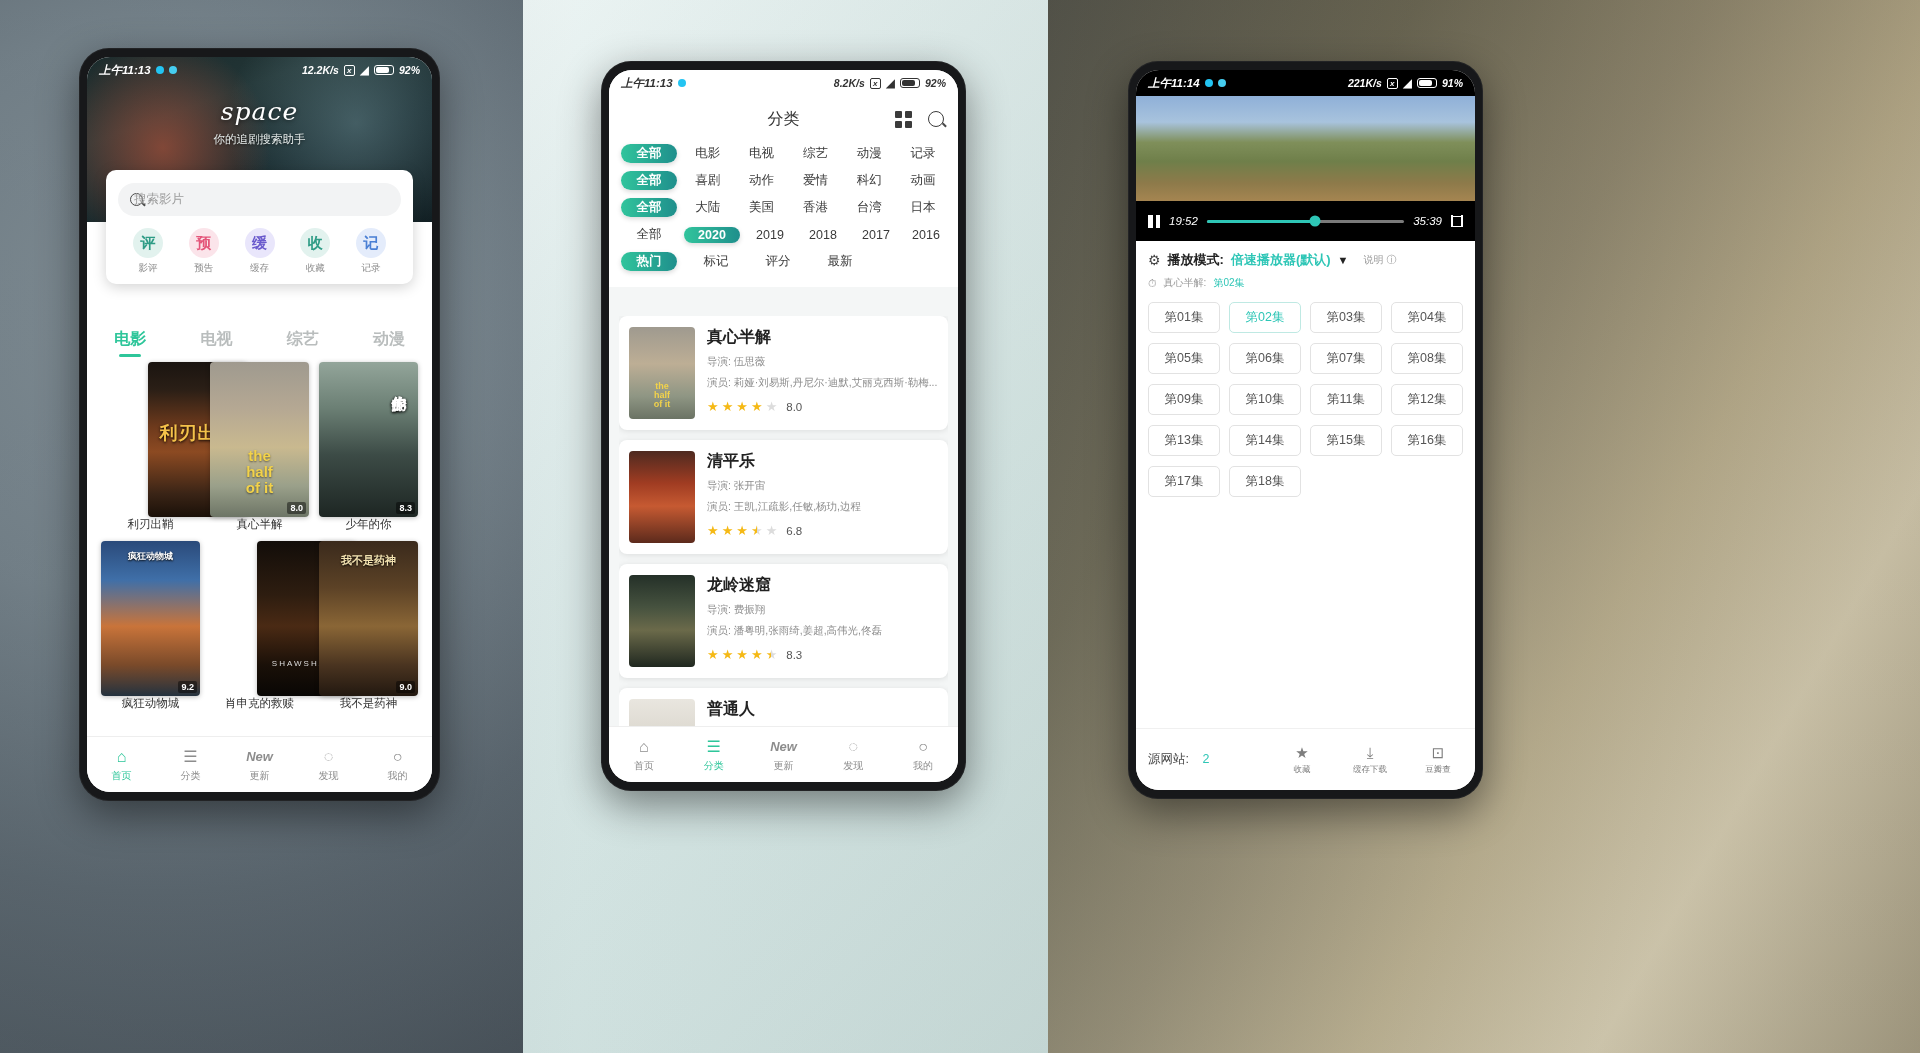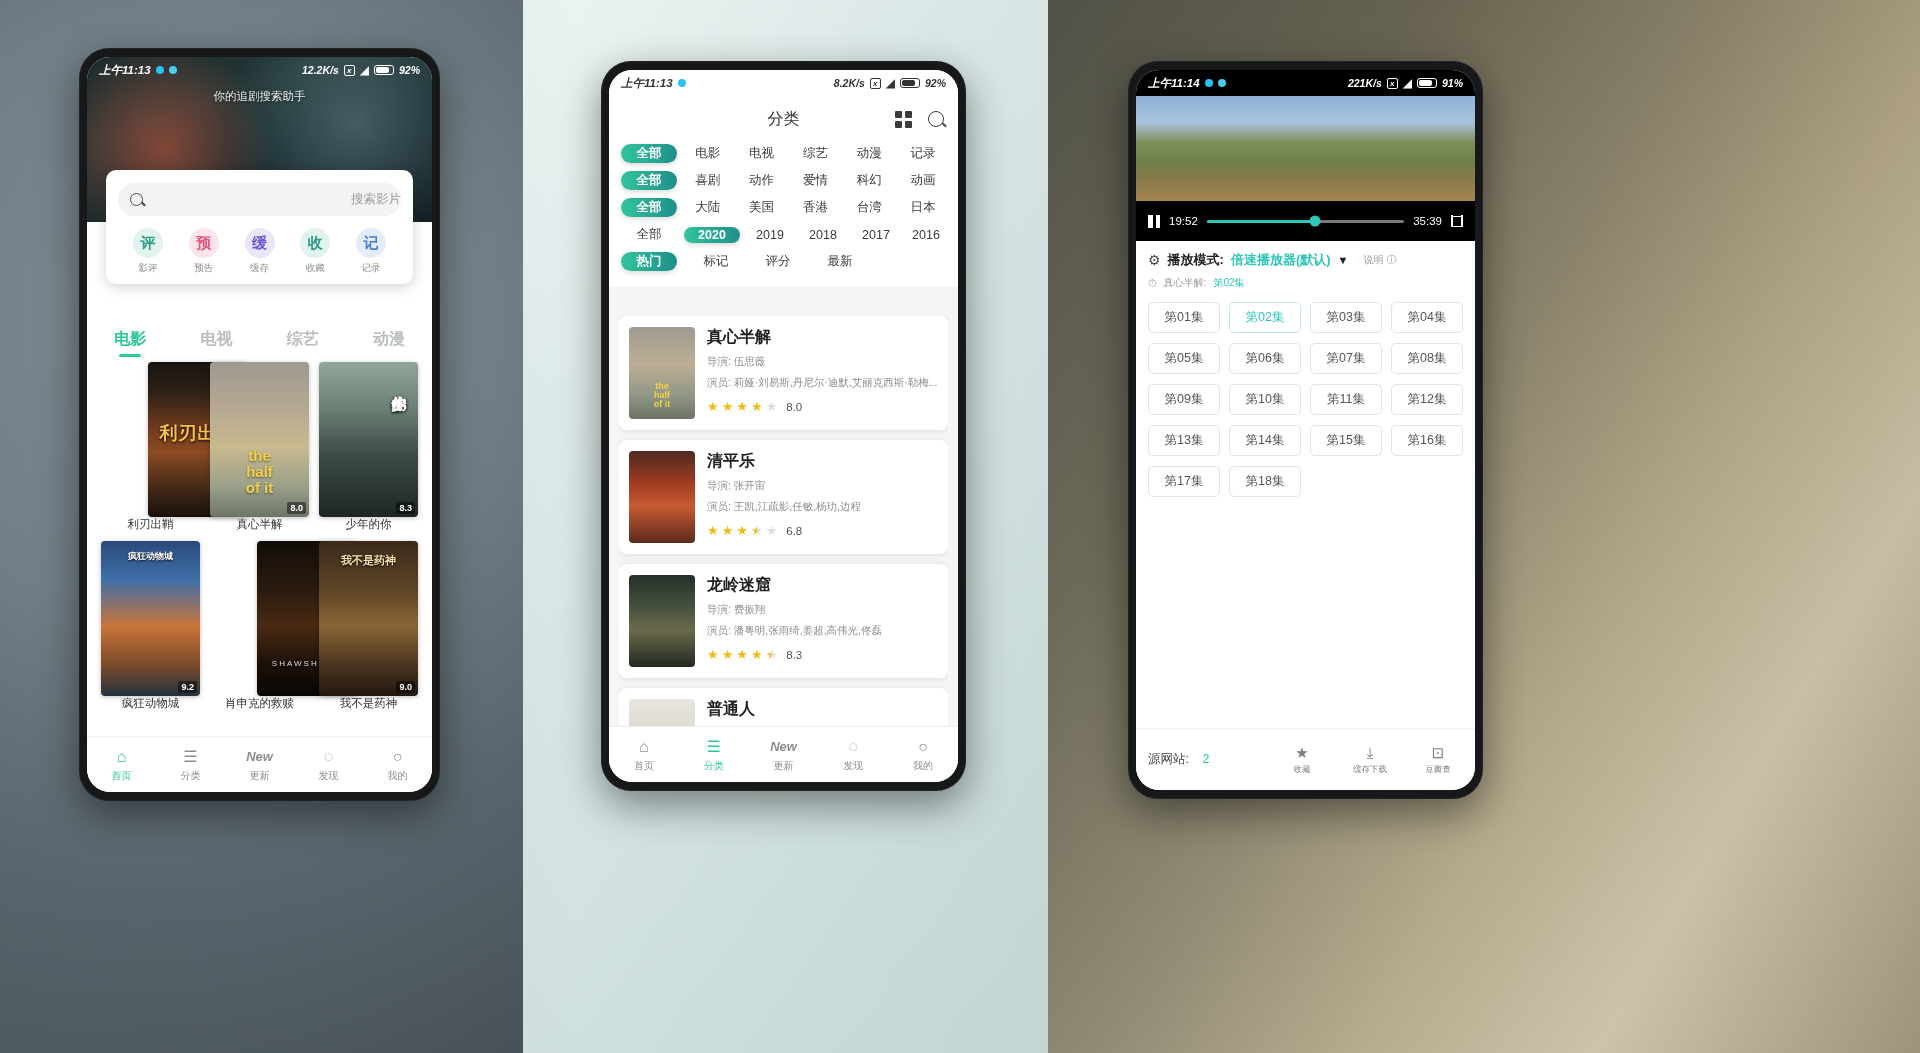--- a/index.html
+++ b/index.html
@@ -51,21 +51,21 @@
        linear-gradient(160deg,#1b2b2c 0%, #223536 30%, #16282c 60%, #0f1c20 100%);
      color:#fff; }
   .hero-brand { text-align:center; margin-top:14px;
      font-family:"DejaVu Serif", serif; font-style:italic; font-size:25px; letter-spacing:1px;
      text-shadow:0 1px 4px rgba(0,0,0,.6); }
   .hero-sub { text-align:center; margin-top:6px; font-size:11.5px; color:#e6eceb; text-shadow:0 1px 3px rgba(0,0,0,.6);}
   .p1card { position:absolute; left:19px; right:19px; top:113px; background:#fff;
      border-radius:10px; box-shadow:0 3px 14px rgba(0,0,0,.18); padding:13px 12px 9px; }
   .searchbar { height:33px; border-radius:17px; background:#f2f3f4; display:flex; align-items:center;
      padding:0 12px; position:relative; }
-  .searchbar .ph { position:absolute; left:0; right:0; text-align:right; font-size:12.5px; color:#9b9b9b; }
+  .searchbar .ph { position:absolute; left:16px; right:0; text-align:left; font-size:12.5px; color:#9b9b9b; }
   .magnif { width:13px;height:13px;border:1.6px solid #4a4a4a;border-radius:50%;position:relative;}
   .magnif:after{content:"";position:absolute;width:5px;height:1.6px;background:#4a4a4a;right:-4px;bottom:0px;transform:rotate(45deg);}
   .quick { display:flex; justify-content:space-between; margin-top:12px; padding:0 3px; }
   .quick .q { text-align:center; width:54px; }
   .qc { width:30px;height:30px;border-radius:50%;margin:0 auto; display:flex;align-items:center;justify-content:center;
       font-size:15px; font-weight:bold; }
   .ql { font-size:9.5px; color:#8a8a8a; margin-top:4px; }
 
   .p1tabs { position:absolute; left:0; right:0; top:272px; display:flex; }
   .p1tabs .t { flex:1; text-align:center; font-size:16px; color:#b9bdbd; font-weight:bold; }
@@ -137,21 +137,21 @@
   .finfo { padding-left:12px; flex:1; min-width:0; }
   .fname { font-size:16px; color:#222; font-weight:bold; }
   .fmeta { font-size:10.5px; color:#8d8d8d; margin-top:7px; white-space:nowrap; overflow:hidden; text-overflow:ellipsis;}
   .stars { margin-top:9px; display:flex; align-items:center; gap:3px; font-size:13px; color:#f5b915; }
   .stars .empty { color:#dcdcdc; }
   .stars .sv { font-size:11.5px; color:#555; margin-left:6px; }
 
   
   #p3video { height:145px; position:relative;
      background:
-       linear-gradient(180deg,#8fb0d8 0%, #a8c3dd 18%, #7f8f5a 32%, #6f7f4a 45%, #8d7a4a 60%, #b08a54 78%, #7a6a42 100%); }
+       linear-gradient(180deg,#8fb0d8 0%, #a8c3dd 18%, #7f8f5a 32%, #6f7f4a 45%, #8d7a4a 60%, #b08a54 78%, #7a6a42 100%); font-style: italic; }
   .vidwm { position:absolute; left:50%; transform:translateX(-50%); bottom:14px; font-size:6px; color:rgba(255,255,255,.75); text-align:center; line-height:1.3;}
   .ctrl { position:absolute; left:0; right:0; bottom:0; height:40px; background:#000;
      display:flex; align-items:center; gap:9px; padding:0 12px; color:#fff; font-size:11.5px; }
   .pausebtn { width:12px;height:13px; display:flex; gap:3px; }
   .pausebtn i { flex:1; background:#fff; display:block; }
   .track { flex:1; height:3px; background:#7a7a7a; border-radius:2px; position:relative; }
   .track .fill { position:absolute; left:0; top:0; bottom:0; width:55%; background:#2ec6b6; border-radius:2px;}
   .track .knob { position:absolute; left:55%; top:50%; width:11px;height:11px;border-radius:50%;background:#2ec6b6; transform:translate(-50%,-50%);}
   .fs { width:12px;height:11px; border:1.6px solid #fff; border-left:none;border-right:none; position:relative;}
   .fs:before,.fs:after{content:"";position:absolute;top:-1.6px;bottom:-1.6px;width:1.6px;background:#fff;}
@@ -198,20 +198,21 @@
         <span class="dot b"></span>
       </div>
       <div class="right">
         <span>12.2K/s</span>
         <span class="sqx">x</span>
         <span class="wifi">◢</span>
         <span class="batt"></span>
         <span>92%</span>
       </div>
     </div>
+    <div class="hero-brand">space</div>
     <div class="hero-sub">你的追剧搜索助手</div>
   </div>
 
   <div class="p1card">
     <div class="searchbar">
       <span class="magnif"></span>
       <span class="ph">搜索影片</span>
     </div>
     <div class="quick">
       <div class="q">

